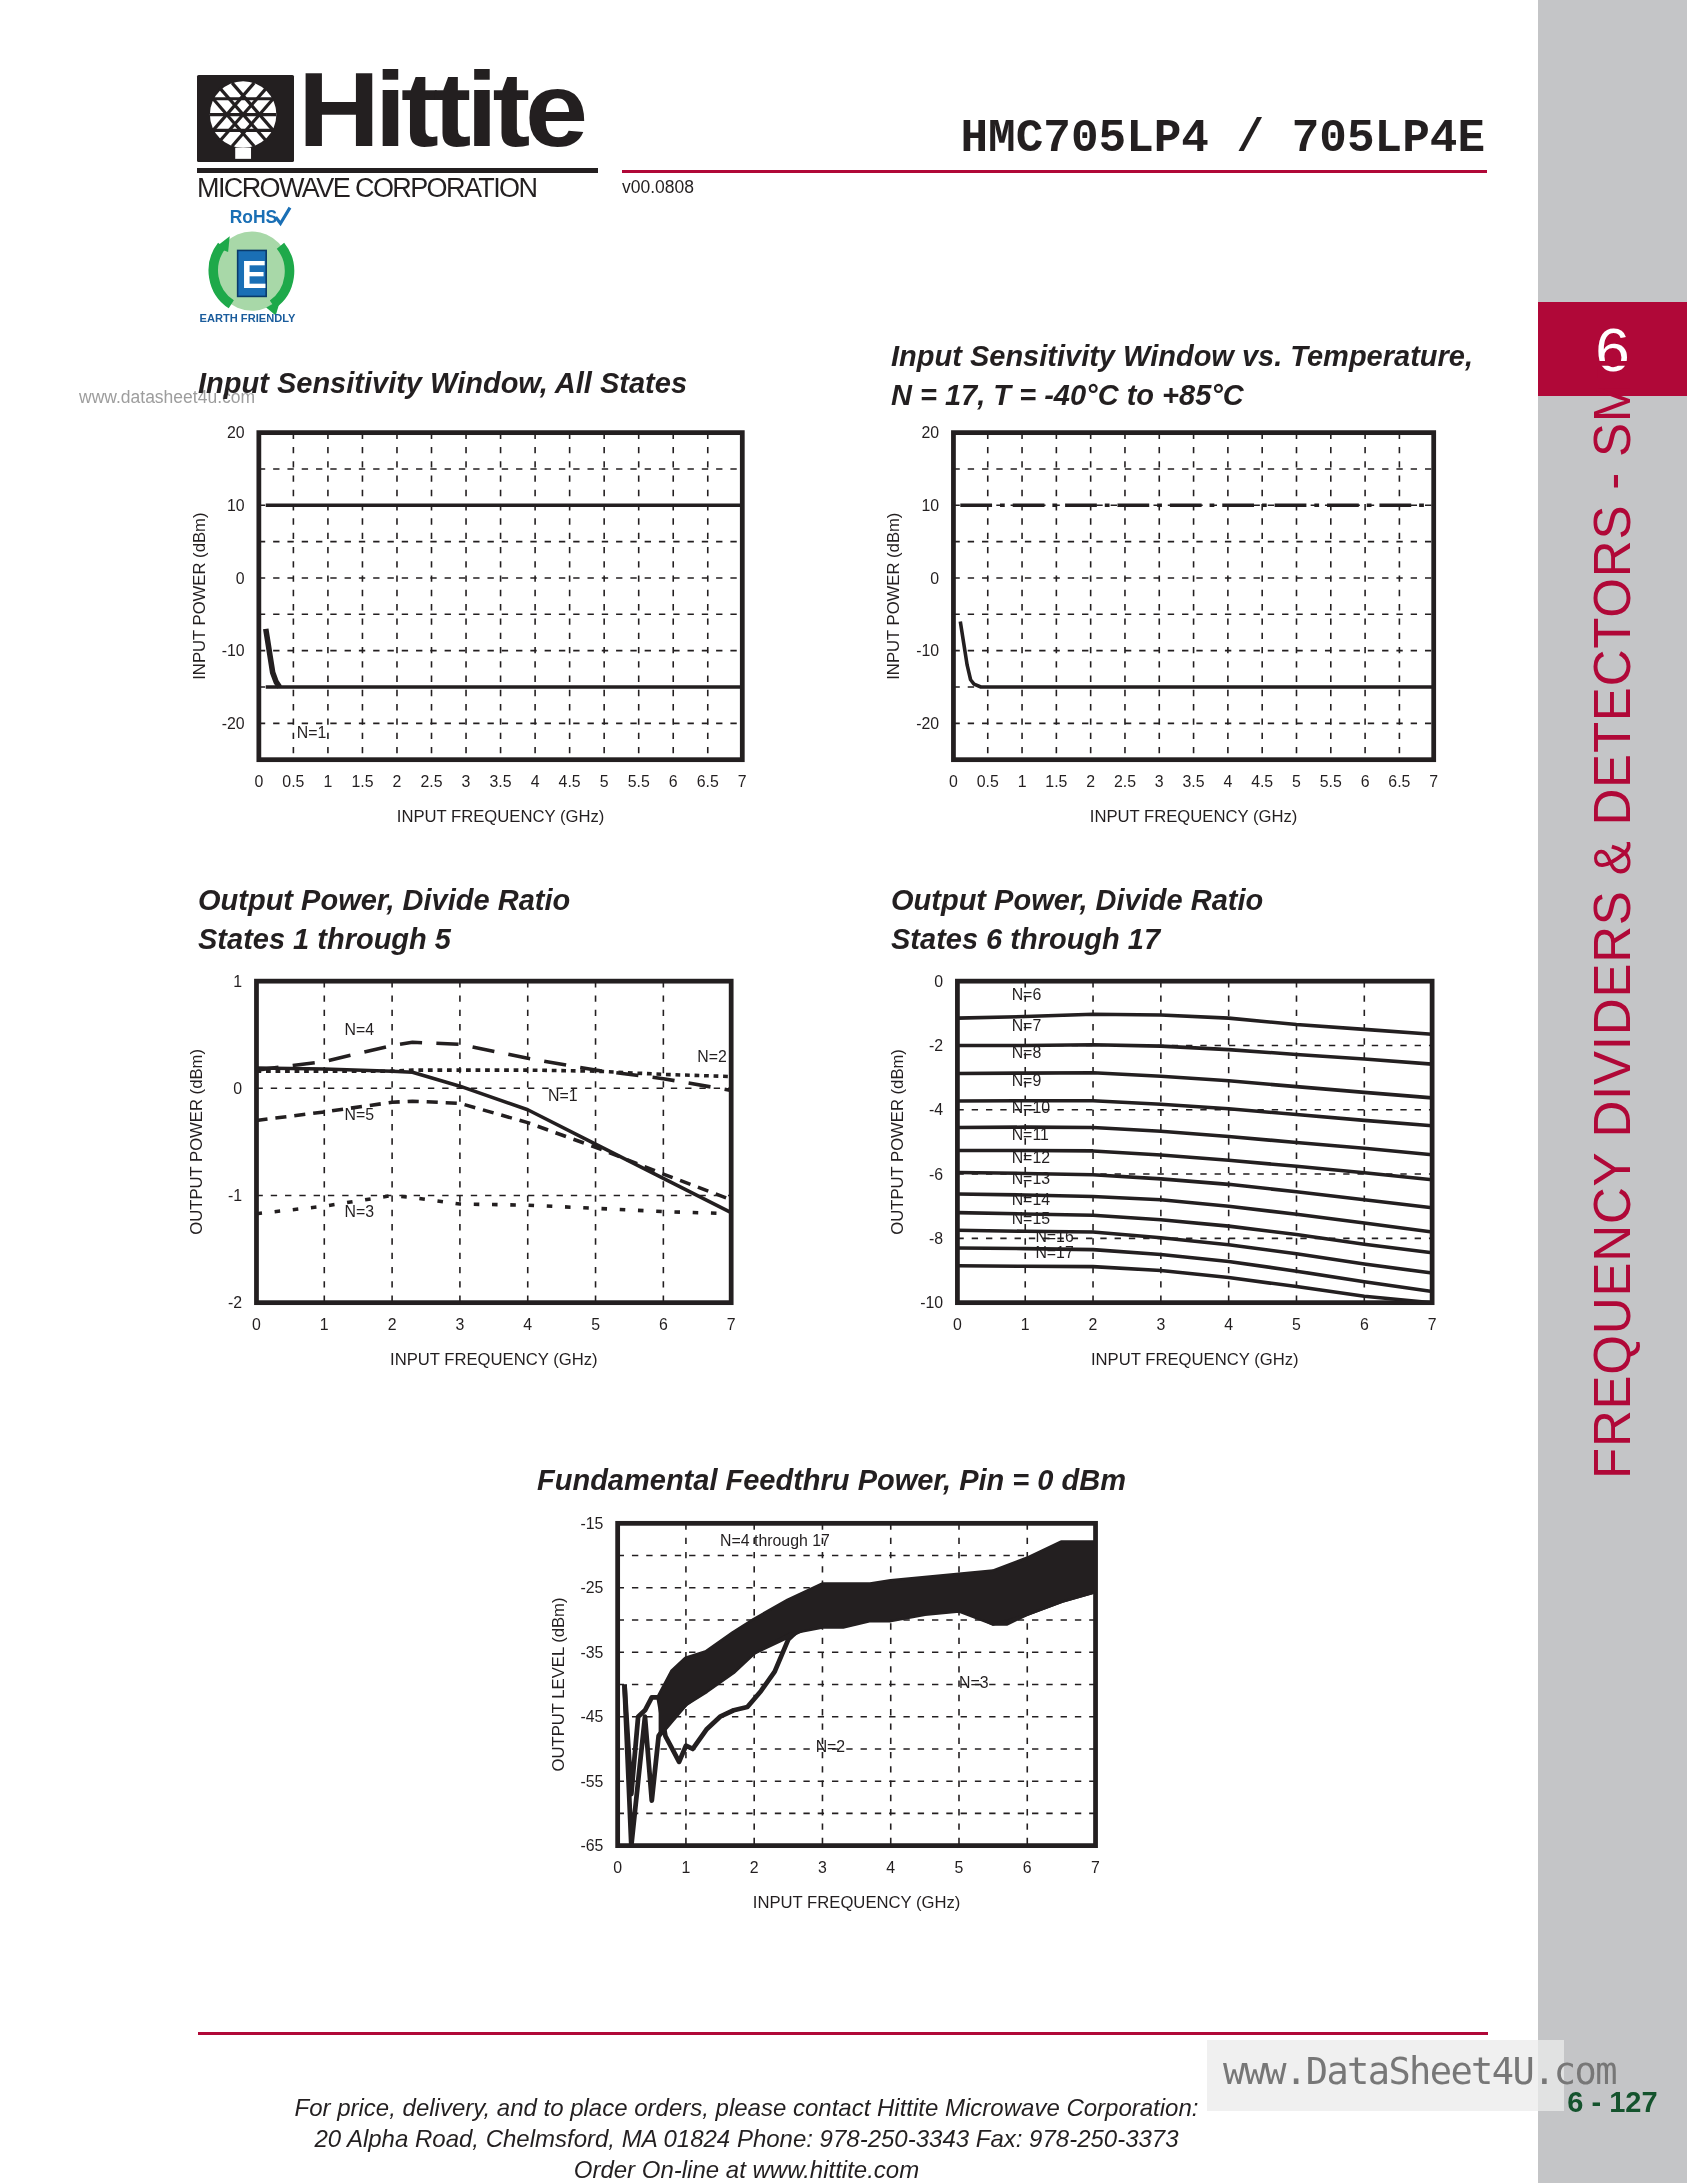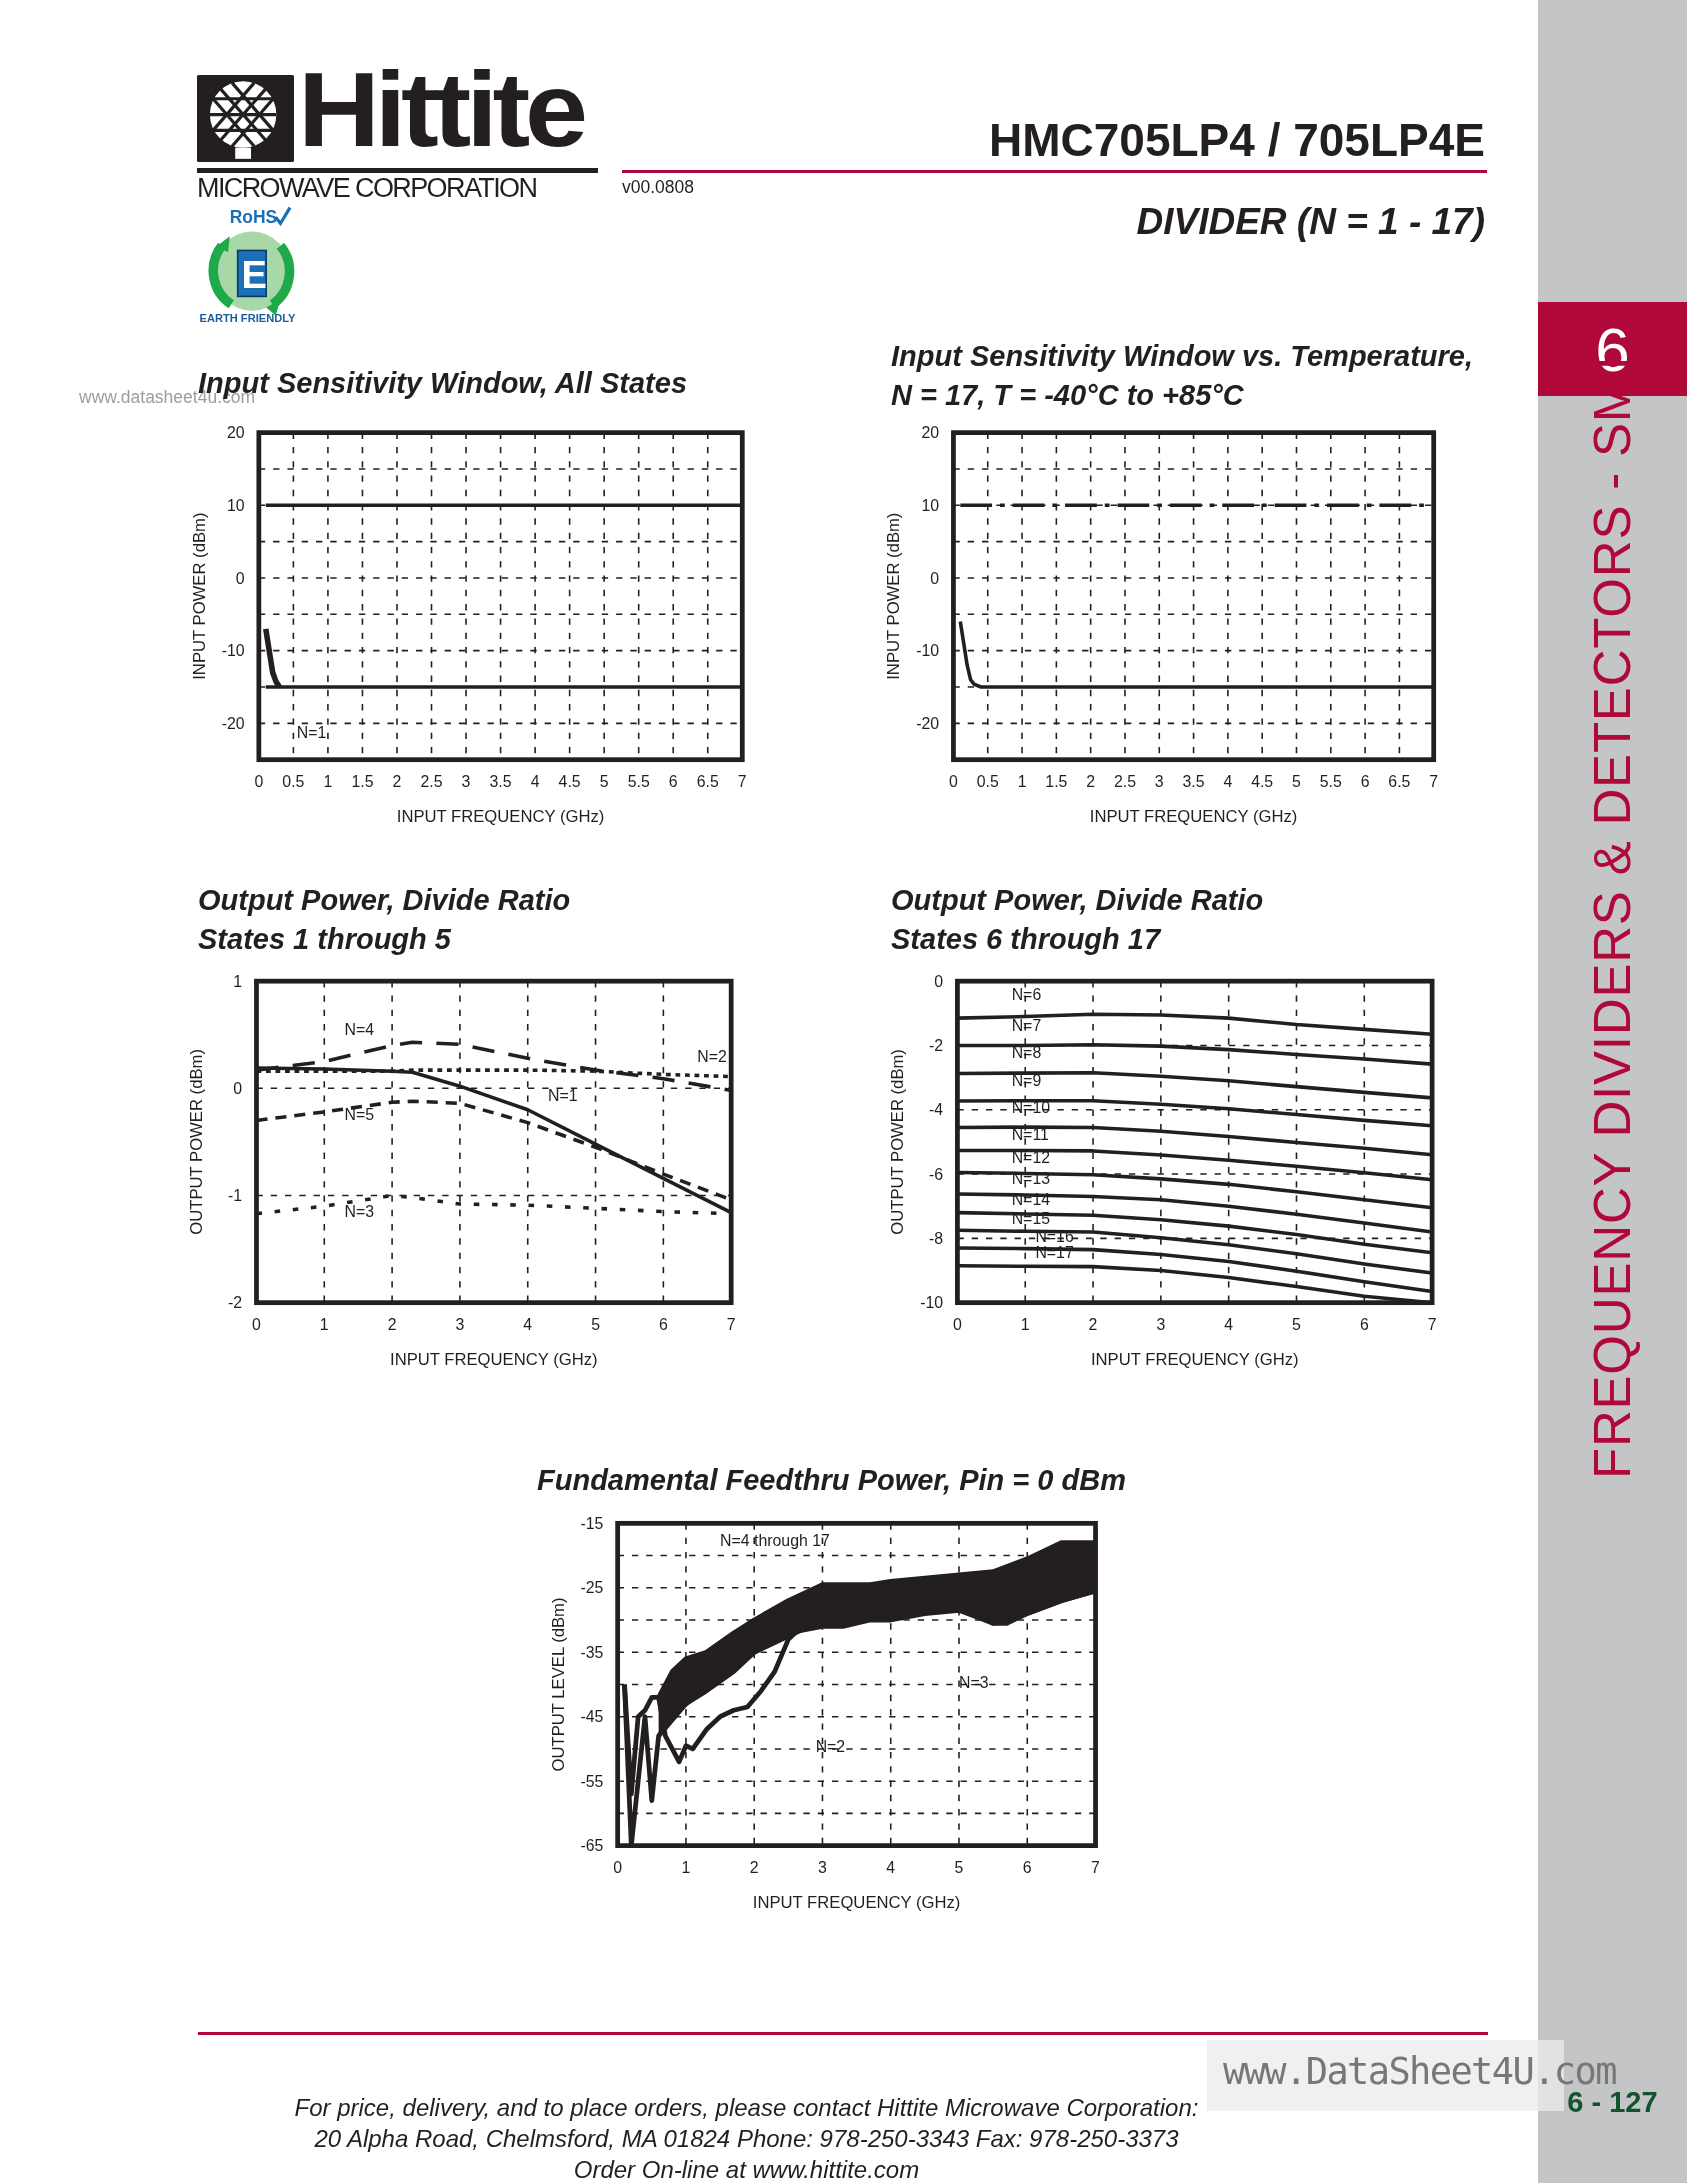--- a/index.html
+++ b/index.html
@@ -10,21 +10,21 @@
   .side-num{position:absolute;left:1538px;top:302px;width:149px;height:94px;background:#b00838;color:#fff;font-size:62px;display:flex;align-items:center;justify-content:center;font-family:"Liberation Sans",sans-serif;}
   .side-text{position:absolute;left:1612px;top:913px;transform:translate(-50%,-50%) rotate(-90deg);white-space:nowrap;color:#b00838;font-size:51px;letter-spacing:0.8px;font-family:"Liberation Sans",sans-serif;transform-origin:center;}
   .side-page{position:absolute;left:1538px;top:2086px;width:149px;text-align:center;color:#14532d;font-weight:bold;font-size:29px;}
   
   .logo-box{position:absolute;left:197px;top:75px;width:95px;width:97px;height:87px;background:#231f20;border-radius:1.6px;}
   .logo-word{position:absolute;left:298px;top:57px;font-size:105px;font-weight:bold;letter-spacing:-4.8px;line-height:1;font-family:"Liberation Sans",sans-serif;transform:scaleX(1.08);transform-origin:left;}
   .logo-rule{position:absolute;left:197px;top:168px;width:401px;height:4.8px;background:#231f20;}
   .logo-sub{position:absolute;left:197px;top:173px;font-size:27px;letter-spacing:-1.6px;font-family:"Liberation Sans",sans-serif;}
   .version{position:absolute;left:622px;top:177px;font-size:17.5px;}
   .red-rule{position:absolute;height:3.2px;background:#b00838;}
-  .part{position:absolute;right:202px;top:113px;font-size:46px;font-weight:bold;text-align:right;}
+  .part{position:absolute;right:202px;top:113px;font-size:46px;font-weight:bold;text-align:right;font-family:Liberation Mono, monospace;}
   .subtitle{position:absolute;right:202px;top:200px;font-size:37px;font-weight:bold;font-style:italic;text-align:right;line-height:1.2;}
   .watermark-top{position:absolute;left:79px;top:387px;font-size:17.5px;color:#9d9d9d;}
   .chart-title{position:absolute;font-size:29px;font-weight:bold;font-style:italic;line-height:1.35;}
   svg text{font-family:"Liberation Sans",sans-serif;fill:#231f20;}
   .footer{position:absolute;left:191px;top:2052px;width:1111px;text-align:center;font-style:italic;font-size:24px;line-height:1.3;margin-top:40px;}
   .wm-bottom{position:absolute;left:1207px;top:2040px;width:357px;height:71px;background:rgba(235,235,235,0.75);}
   .wm-bottom-text{position:absolute;left:1223px;top:2050px;font-size:37px;color:#777;font-family:"DejaVu Sans Mono",monospace;letter-spacing:-1.6px;}
   .rohs{position:absolute;left:198px;top:206px;width:111px;height:119px;}
 </style>
 </head>
@@ -53,21 +53,20 @@
     </svg>
   </div>
   <div class="logo-word">Hittite</div>
   <div class="logo-rule"></div>
   <div class="logo-sub">MICROWAVE CORPORATION</div>
 </div>
 <div class="version">v00.0808</div>
 <div class="red-rule" style="left:622px;top:170px;width:865px;"></div>
 <div class="part">HMC705LP4 / 705LP4E</div>
 <div class="subtitle">
-  <div>DIVIDER (N = 1 - 17)</div>
 </div>
 
 <div class="rohs">
   <svg width="111" height="119" viewBox="0 0 140 150">
     <text x="40" y="22" font-size="22" font-weight="bold" fill="#1a6fb5" style="fill:#1a6fb5">RoHS</text>
     <path d="M98 14 l6 8 l12 -20" stroke="#1a6fb5" stroke-width="4" fill="none"></path>
     <ellipse cx="68" cy="82" rx="48" ry="50" fill="#a8d8a8"></ellipse>
     <path d="M30 50 A48 50 0 0 0 42 124" stroke="#1ea94a" stroke-width="12" fill="none"></path>
     <path d="M104 50 A48 50 0 0 1 94 124" stroke="#1ea94a" stroke-width="12" fill="none"></path>
     <polygon points="22,52 40,38 38,58" fill="#1ea94a"></polygon>

